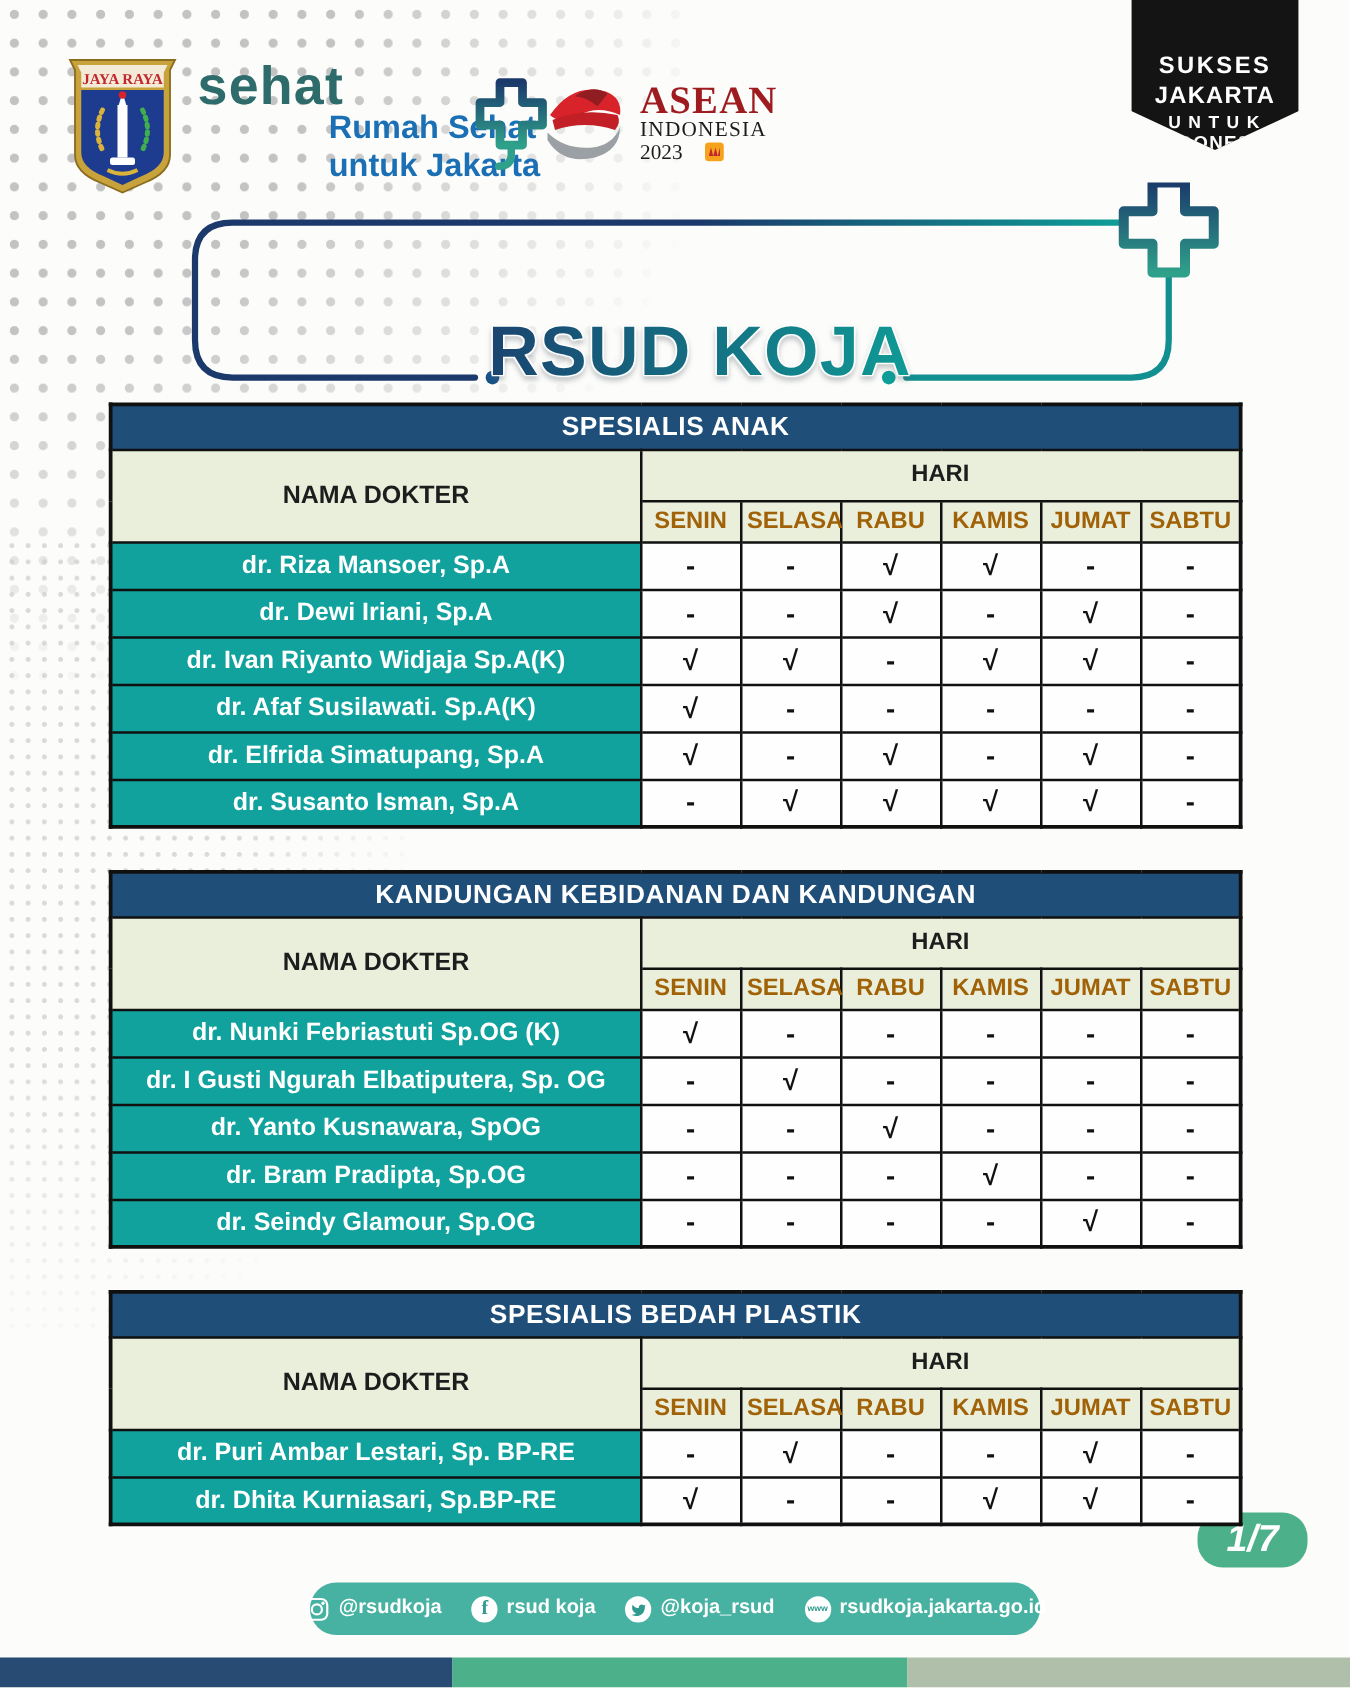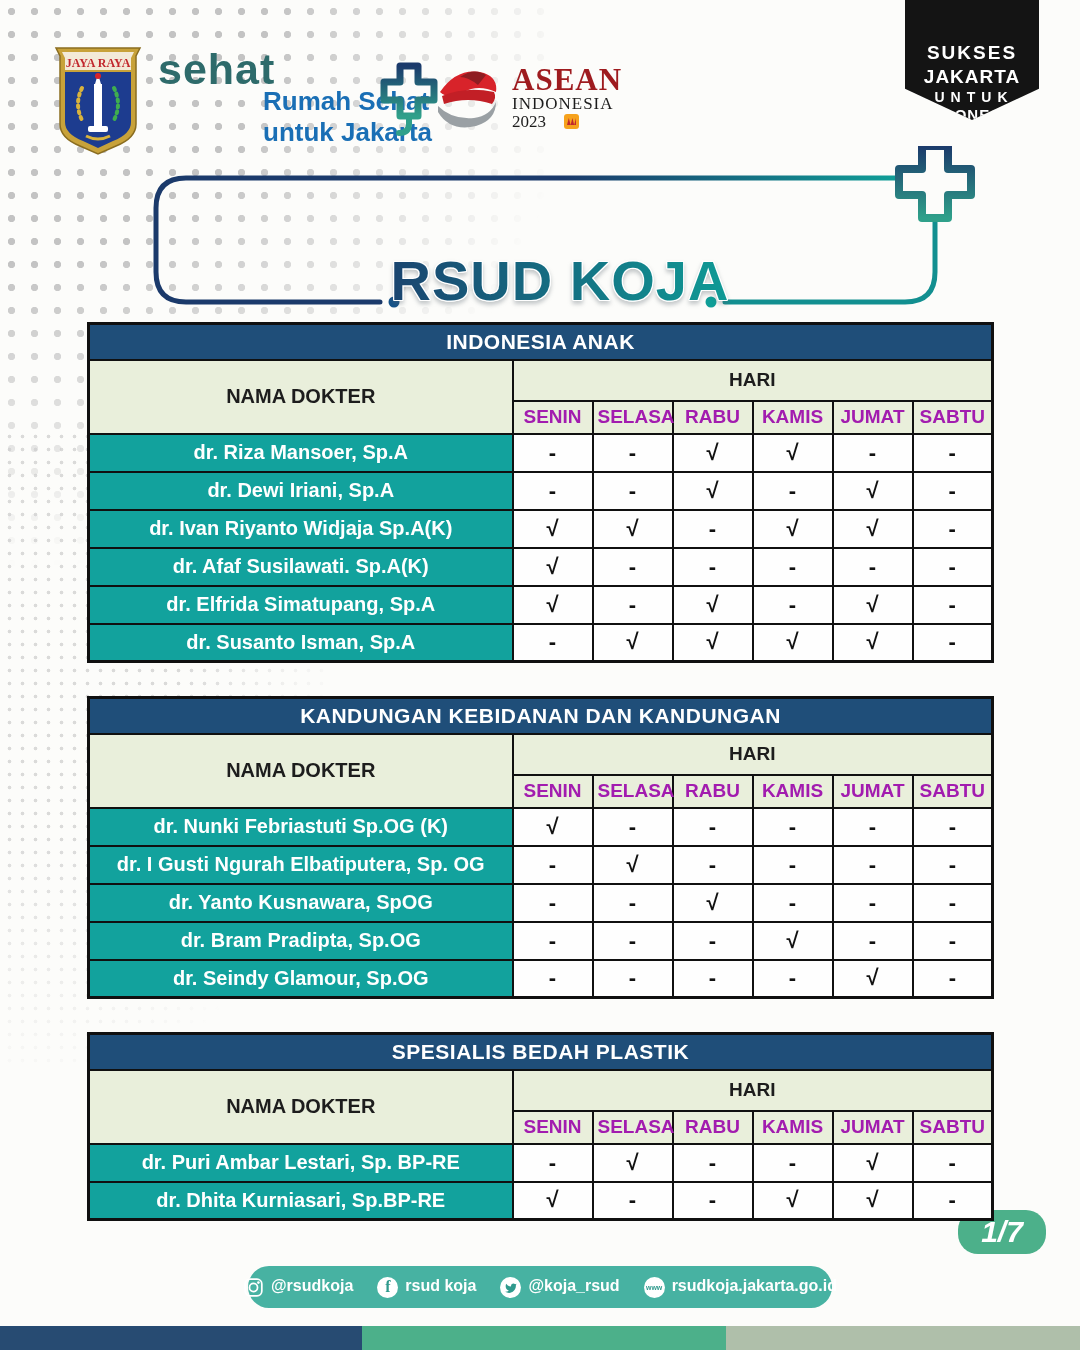--- a/index.html
+++ b/index.html
@@ -60,21 +60,21 @@
   }
   .title-1{top:42px;font-size:60px;background-image:linear-gradient(90deg,#1b3a6b 0%,#1b3a6b 38%,#0f9e97 78%);}
   .title-2{top:102px;font-size:56px;background-image:linear-gradient(90deg,#1b3a6b 25%,#0f9e97 72%);}
   
   .tables-area{position:absolute;left:87px;top:322px;width:906px;z-index:3;}
   table.sched{border-collapse:collapse;width:906px;margin:0 0 33px 0;table-layout:fixed;border:3px solid #101010;}
   table.sched td{border:2px solid #101010;text-align:center;vertical-align:middle;padding:0 4px;box-sizing:border-box;}
   td.t-title{background:#1f4e79;color:#ffffff;font-weight:bold;font-size:21px;height:36px;letter-spacing:.5px;}
   td.t-name-h{background:#e9efdb;color:#1d1d1d;font-weight:bold;font-size:20px;margin-top:40px;}
   td.t-hari{background:#e9efdb;color:#1d1d1d;font-weight:bold;font-size:19px;height:41px;}
-  td.t-day{background:#e9efdb;color:#a21caf;font-weight:bold;font-size:19px;height:33px;}
+  td.t-day{background:#e9efdb;color:#a16207;font-weight:bold;font-size:19px;height:33px;}
   td.t-doc{background:#12a29d;color:#ffffff;font-weight:bold;font-size:20px;height:38px;}
   td.t-val{background:#fefefe;color:#111;font-weight:bold;font-size:22px;}
   
   .page-badge{
     position:absolute;left:958px;top:1210px;width:88px;height:44px;border-radius:20px;
     background:#4cb08a;color:#fff;font-size:30px;font-weight:bold;font-style:italic;
     display:flex;align-items:center;justify-content:center;z-index:2;
   }
   .footer-pill{
     position:absolute;left:248px;top:1266px;width:584px;height:42px;border-radius:21px;
@@ -189,21 +189,21 @@
         <col style="width: 424px;">
         <col style="width: 80px;">
         <col style="width: 80px;">
         <col style="width: 80px;">
         <col style="width: 80px;">
         <col style="width: 80px;">
         <col style="width: 80px;">
       </colgroup>
       <tbody>
         <tr>
-          <td class="t-title" colspan="7">INDONESIA ANAK</td>
+          <td class="t-title" colspan="7">SPESIALIS ANAK</td>
         </tr>
         <tr>
           <td class="t-name-h" rowspan="2">NAMA DOKTER</td>
           <td class="t-hari" colspan="6">HARI</td>
         </tr>
         <tr>
           <td class="t-day">SENIN</td>
           <td class="t-day">SELASA</td>
           <td class="t-day">RABU</td>
           <td class="t-day">KAMIS</td>

